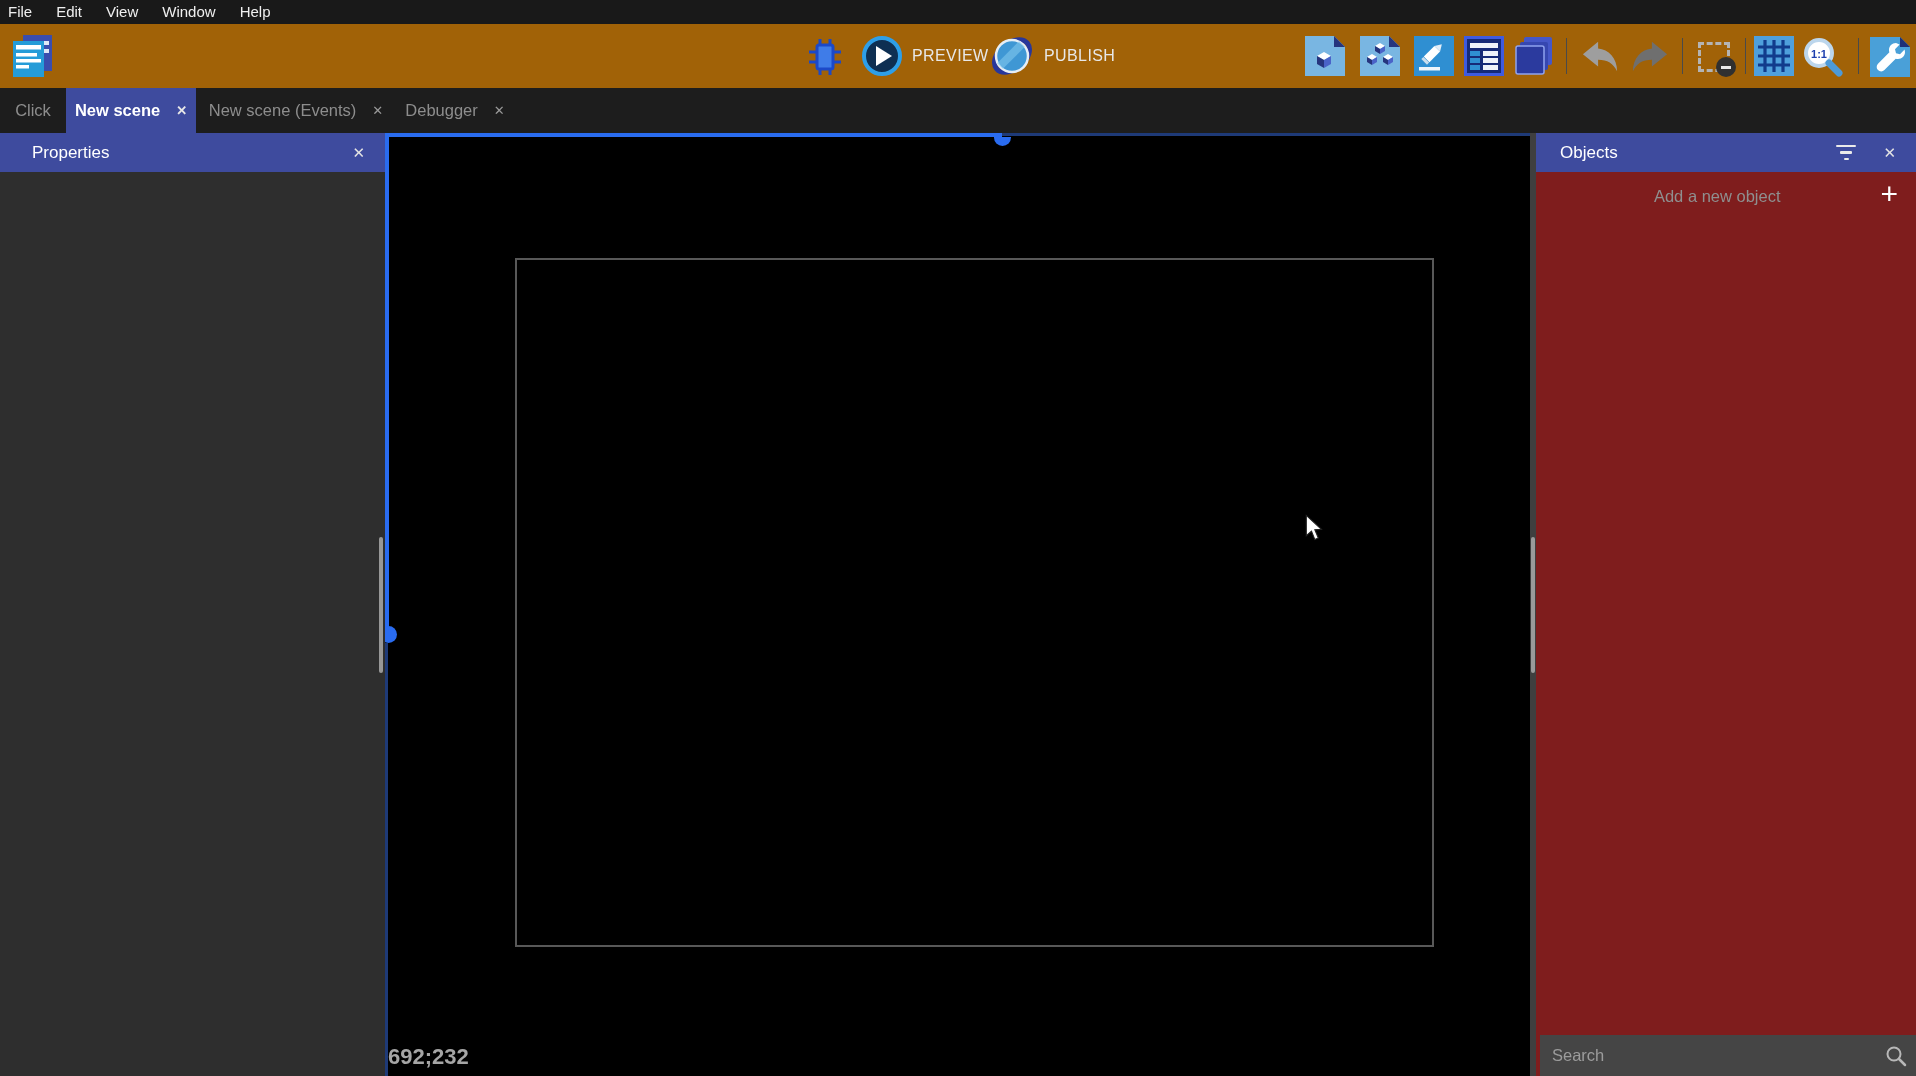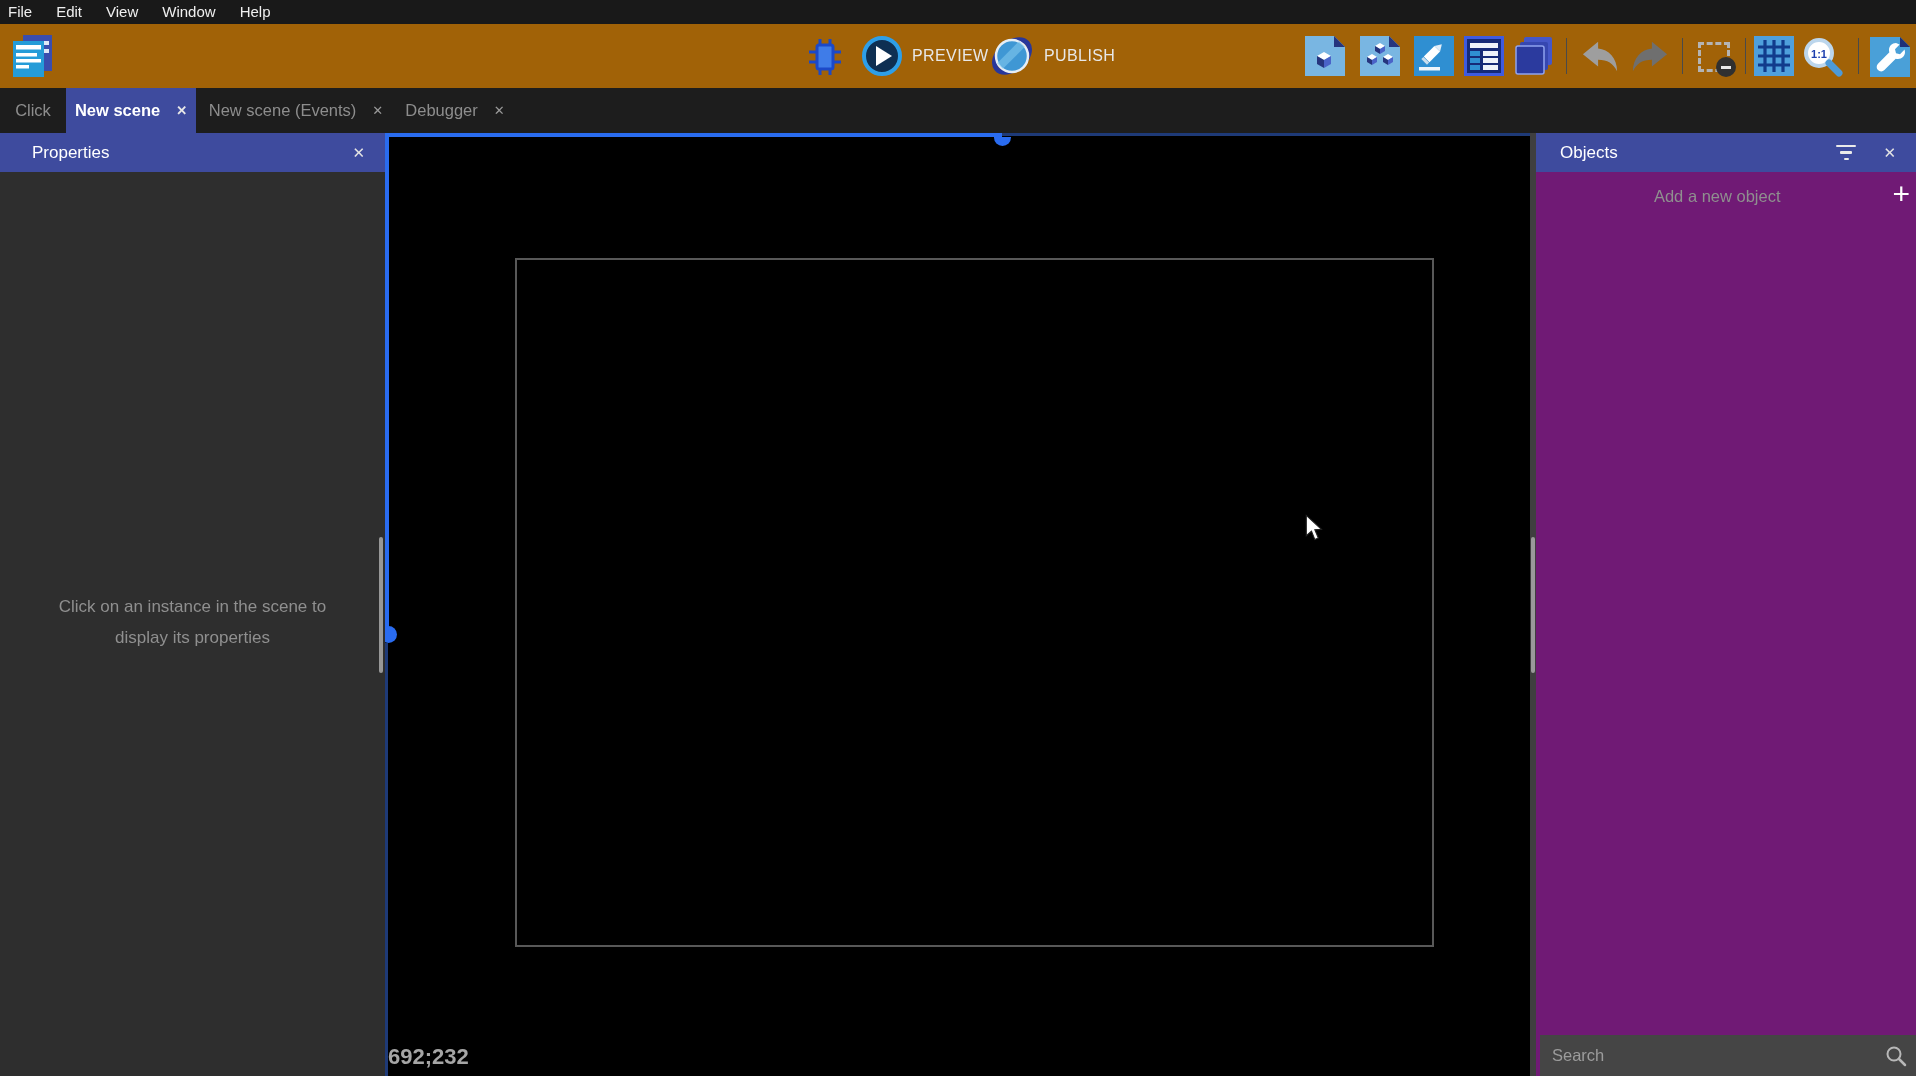--- a/index.html
+++ b/index.html
@@ -40,23 +40,23 @@
 
   
   .panel-header { height:39px; background:#3e4b9e; display:flex; align-items:center;
     color:#fff; font-size:17px; }
   .panel-x { font-size:15px; color:#e4e4e4; cursor:pointer; }
 
   .props-panel { left:0; top:133px; width:385px; height:943px; background:#2e2e2e; z-index:10; }
   .props-empty { position:absolute; top:458px; left:0; width:100%; text-align:center;
     color:#8f8f8f; font-size:17px; line-height:31px; }
 
-  .objects-panel { left:1536px; top:133px; width:380px; height:943px; background:#701a75; z-index:10; }
+  .objects-panel { left:1536px; top:133px; width:380px; height:943px; background:#7f1d1d; z-index:10; }
   .add-row { position:absolute; top:39px; left:0; width:100%; height:48px;
-    display:flex; align-items:center; padding:0 6px; }
+    display:flex; align-items:center; padding:0 18px; }
   .add-label { flex:1; text-align:center; color:#8f8f8f; font-size:16.5px; }
   .add-plus { color:#ffffff; font-size:30px; font-weight:300; line-height:20px; margin-top:-4px; }
   .filter-icon { width:22px; display:flex; flex-direction:column; align-items:center; gap:4px; }
   .filter-icon i { display:block; height:2.5px; background:#eaeaea; border-radius:1px; }
 
   .search-bar { position:absolute; left:4px; bottom:0; width:100%; height:41px; background:#454545;
     display:flex; align-items:center; padding:0 12px; }
   .search-input { flex:1; background:transparent; border:none; outline:none;
     color:#dcdcdc; font-size:16.5px; font-family:"Liberation Sans",sans-serif; }
   .search-input::placeholder { color:#9c9c9c; opacity:1; }
@@ -289,24 +289,20 @@
 
 <div class="abs props-scroll-thumb"></div>
 <div class="abs canvas-scroll-track"></div>
 <div class="abs canvas-scroll-thumb"></div>
 
 <div class="abs props-panel">
   <div class="panel-header" style="padding-left:32px;">
     <span style="flex:1;">Properties</span>
     <span class="panel-x" style="padding-right:20px;">✕</span>
   </div>
-  <div class="props-empty">
-    <div>Click on an instance in the scene to</div>
-    <div>display its properties</div>
-  </div>
 </div>
 
 <div class="abs objects-panel">
   <div class="panel-header" style="padding-left:24px;">
     <span style="flex:1;">Objects</span>
     <span class="filter-icon" style="margin-right:26px;">
       <i style="width:20px;"></i>
         <i style="width:12px;"></i>
         <i style="width:5px;"></i>
     </span>

